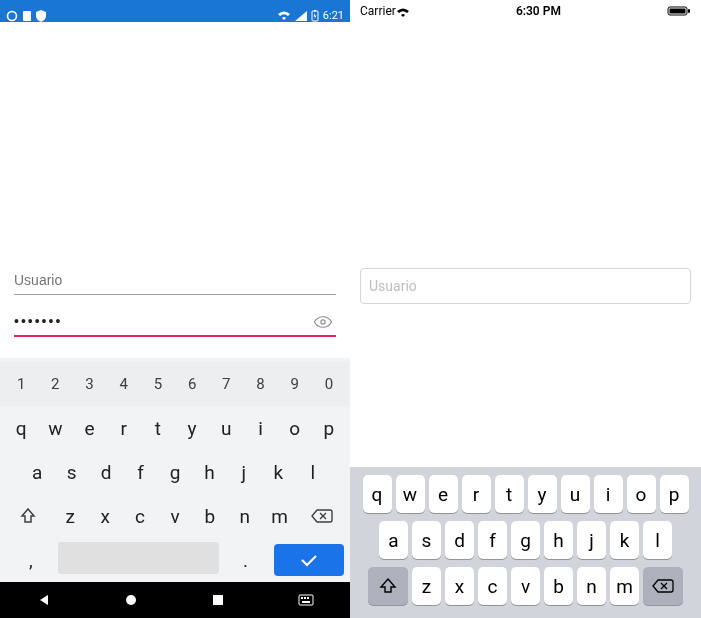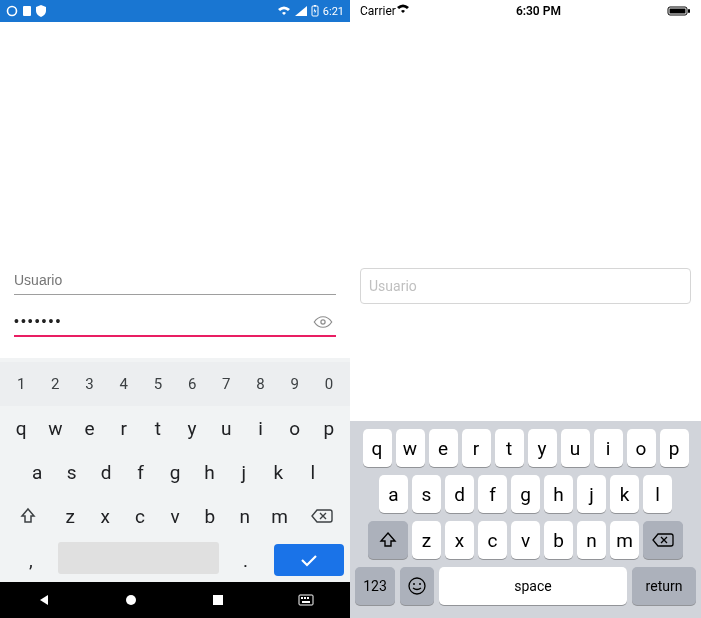--- a/index.html
+++ b/index.html
@@ -10,21 +10,21 @@
     display: flex;
     overflow: hidden;
   }
   .phone { height: 618px; position: relative; }
   .phone.android { width: 350px; }
   .phone.ios { width: 351px; background: #fff; }
 
   
   .android .statusbar {
     height: 22px; background: #1976d2; color: #fff;
-    display: flex; align-items: center; justify-content: space-between;
+    display: flex; align-items: flex-end; justify-content: space-between;
     padding: 0 6px; font-size: 11px;
   }
   .android .statusbar .left, .android .statusbar .right { display: flex; align-items: center; gap: 4px; }
   .ic { display: inline-flex; align-items: center; justify-content: center; }
   .android .content {
     position: absolute; left: 0; right: 0; top: 268px;
     padding: 0 14px;
   }
   .android .field { margin-bottom: 12px; }
   .android .placeholder-input {
@@ -67,21 +67,21 @@
     background: #000; color: #fff;
     display: flex; justify-content: space-around; align-items: center;
   }
 
   
   .ios .statusbar {
     height: 22px; color: #000; display: flex; align-items: center;
     justify-content: space-between; padding: 0 10px; font-size: 12px;
   }
   .ios .statusbar .center { font-weight: 600; font-size: 12px;}
-  .ios .statusbar .left, .ios .statusbar .right { display:flex; align-items:flex-start; gap:0; }
+  .ios .statusbar .left, .ios .statusbar .right { display:flex; align-items:flex-end; gap:0; }
   .ios .content {
     position: absolute; left: 0; right: 0; top: 268px; padding: 0 10px;
   }
   .ios .ios-field {
     width: 100%; border: 1px solid #d6d6d6; border-radius: 4px;
     padding: 9px 8px; font-size: 14px; margin-bottom: 10px;
     background: #fff;
   }
   .ios .ios-field.ph { color: #c0c0c0; }
   .ios .ios-field.pwd { position: relative; display:flex; align-items:center; }
@@ -329,27 +329,14 @@
         <div class="ikey">b</div>
         <div class="ikey">n</div>
         <div class="ikey">m</div>
         <div class="ikey fn">
         <svg width="22" height="16">
             <path d="M6 2 H19 a2 2 0 0 1 2 2 V12 a2 2 0 0 1 -2 2 H6 L1 8 Z" fill="none" stroke="#000" stroke-width="1.3"></path>
             <path d="M9 5 L15 11 M15 5 L9 11" stroke="#000" stroke-width="1.3"></path>
           </svg>
       </div>
     </div>
-    <div class="krow bot">
-      <div class="ikey num123">123</div>
-      <div class="ikey emoji">
-        <svg width="20" height="20">
-            <circle cx="10" cy="10" r="8" fill="none" stroke="#000" stroke-width="1.3"></circle>
-            <circle cx="7" cy="8" r="1" fill="#000"></circle>
-            <circle cx="13" cy="8" r="1" fill="#000"></circle>
-            <path d="M6 12 Q10 15 14 12" fill="none" stroke="#000" stroke-width="1.3"></path>
-          </svg>
-      </div>
-      <div class="ikey space">space</div>
-      <div class="ikey ret">return</div>
-    </div>
   </div>
 </div>
 
 </body></html>

